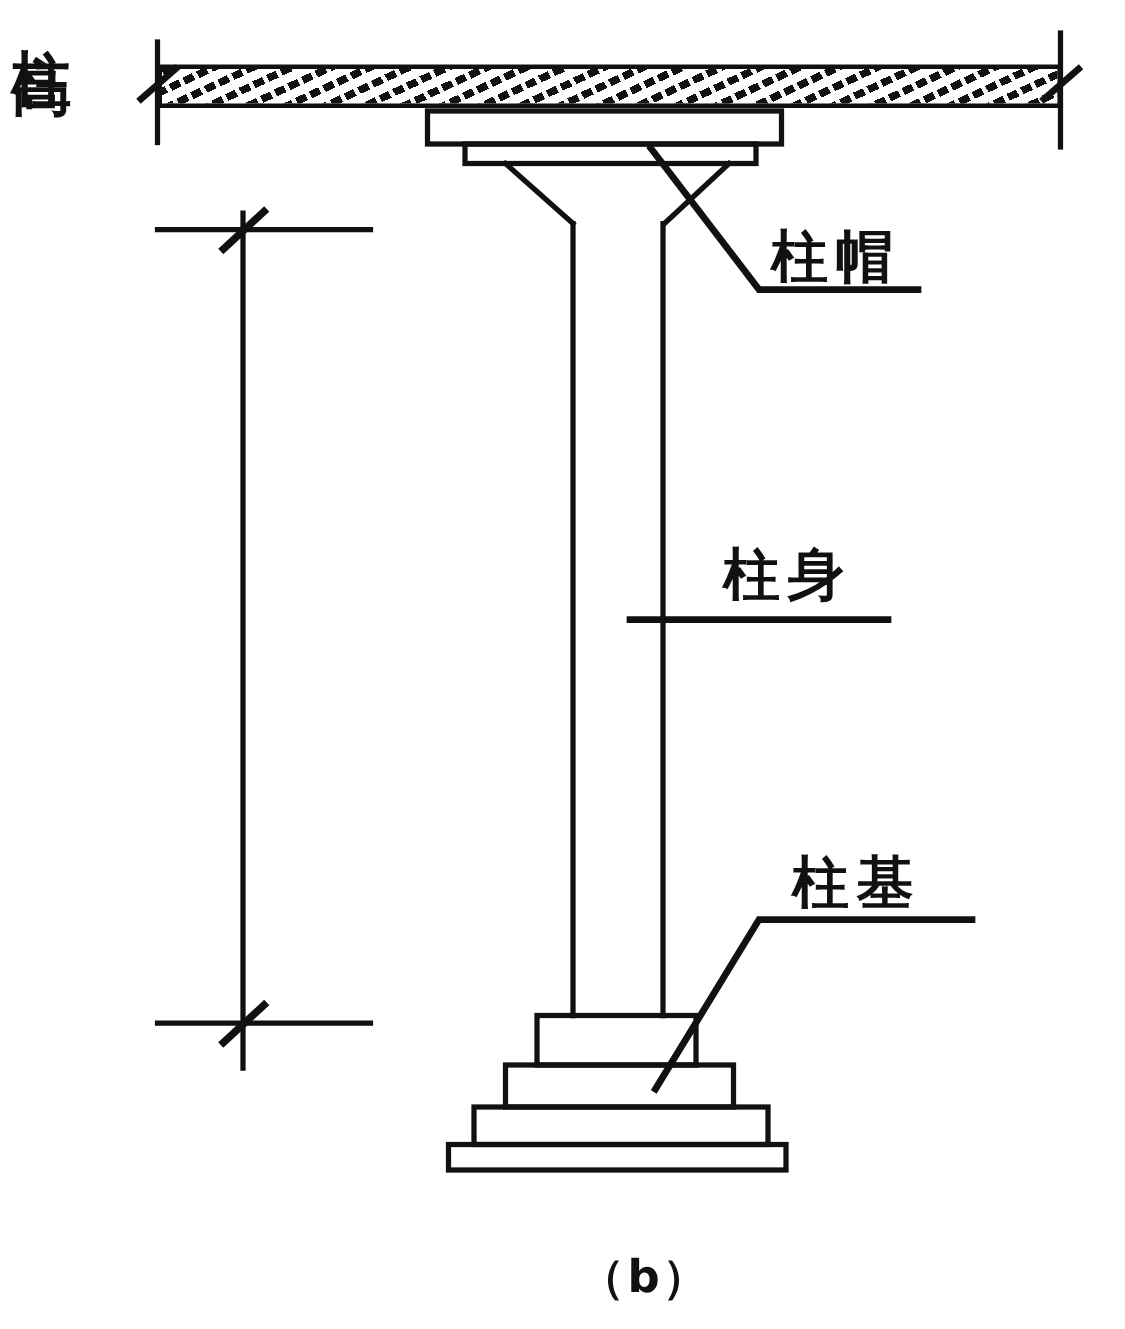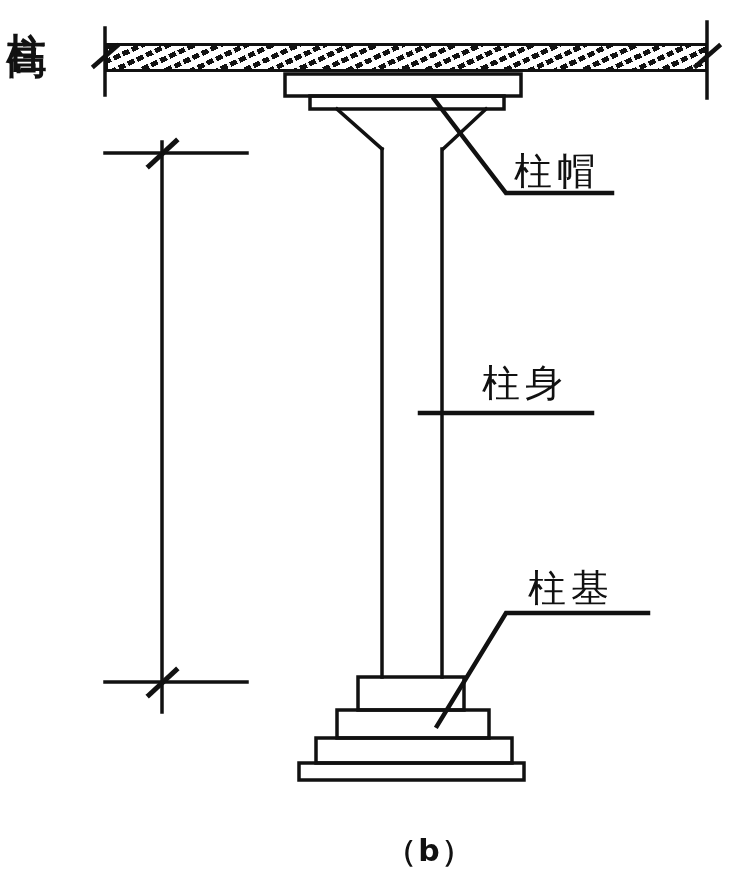--- a/index.html
+++ b/index.html
@@ -11,21 +11,21 @@
   .slab{
     position:absolute;left:105px;top:43px;width:603px;height:29px;
     box-sizing:border-box;border:3px solid #111;
     background:
       repeating-linear-gradient(62deg, rgba(255,255,255,0) 0 7px, rgba(255,255,255,.96) 7px 10px),
       repeating-linear-gradient(155deg, #111 0 5px, #ffffff 5px 11px);
   }
   svg.linework{position:absolute;left:0;top:0;}
   
   .lbl{
-    position:absolute;font-weight:normal;color:#111;letter-spacing:5px;
+    position:absolute;font-weight:bold;color:#111;letter-spacing:5px;
     font-size:38px;line-height:42px;white-space:nowrap;
   }
   .lbl-capital{left:514px;top:150px;}
   .lbl-shaft{left:482px;top:362px;}
   .lbl-base{left:528px;top:567px;}
   .lbl-height{
     left:98px;top:351px;width:54px;height:100px;
     writing-mode:vertical-rl;text-orientation:upright;
     font-weight:bold;font-size:40px;letter-spacing:4px;line-height:54px;color:#111;
   }

